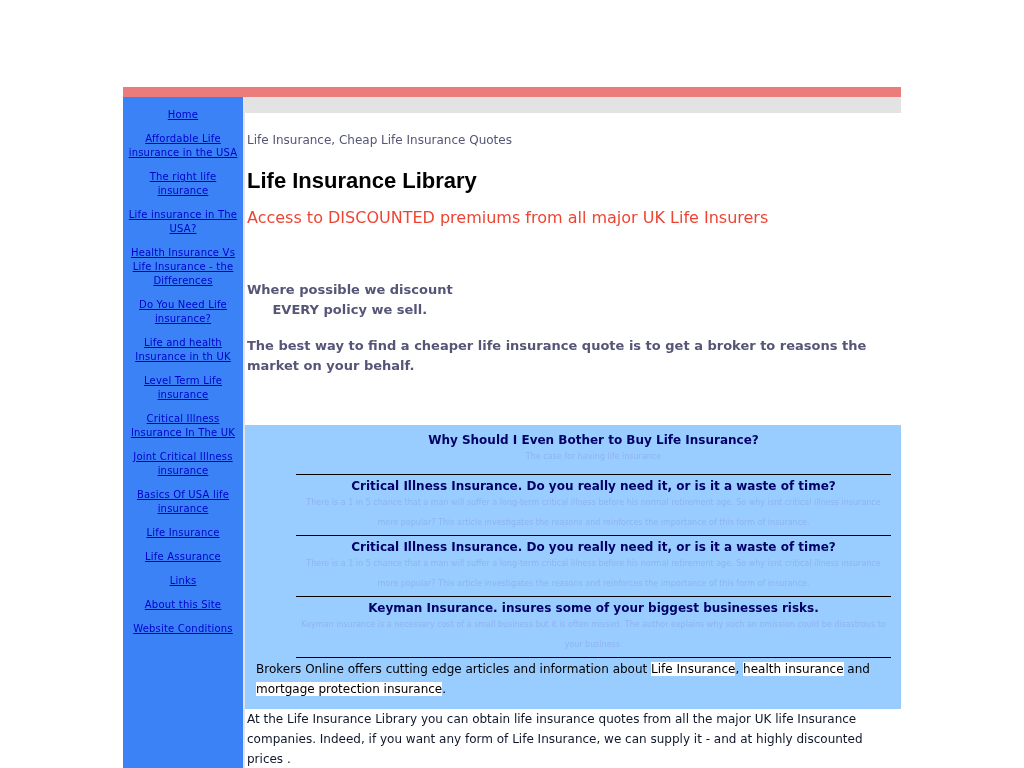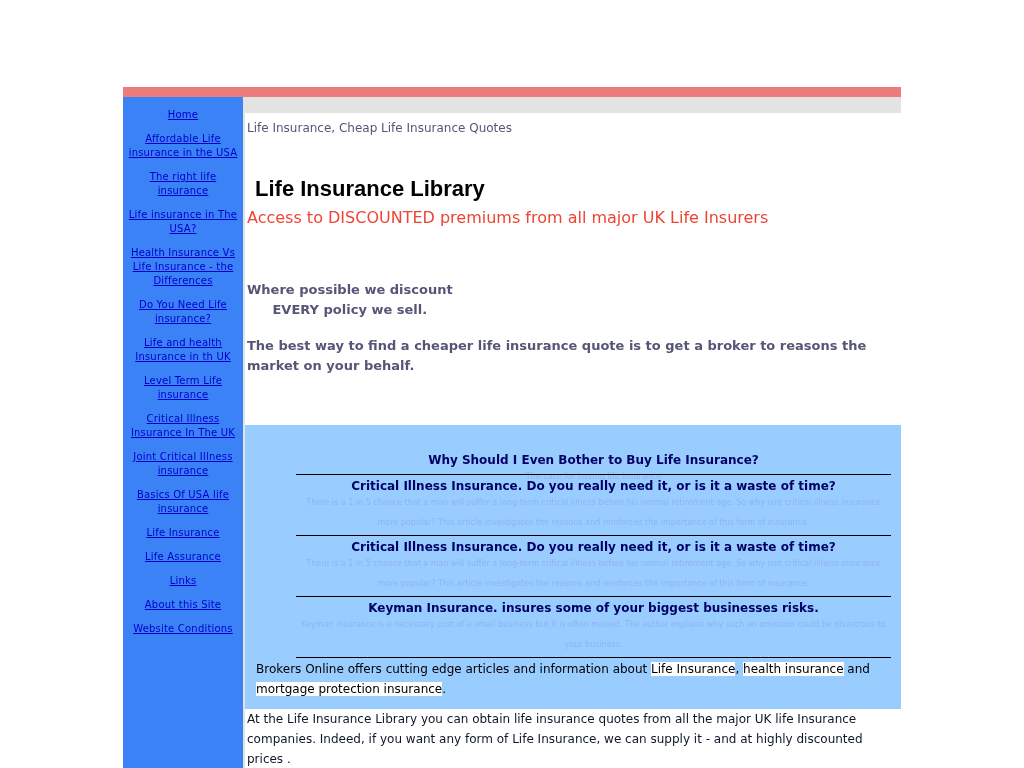--- a/index.html
+++ b/index.html
@@ -10,22 +10,22 @@
 
   .sidebar { position:absolute; left:123px; top:97px; width:120px; height:671px; background:#3b82f6; }
   .sidebar ul { list-style:none; margin:0; padding:10px 0 0 0; }
   .sidebar li { text-align:center; margin:0 0 10px 0; line-height:12px; }
   .sidebar a { color:#0000cc; font-size:10px; text-decoration:underline; letter-spacing:0.2px; }
 
   .divider-v { position:absolute; left:243px; top:97px; width:2px; height:671px; background:#e3e3e3; }
   .graybar { position:absolute; left:245px; top:97px; width:656px; height:16px; background:#e3e3e3; }
 
   .main { position:absolute; left:247px; top:113px; width:650px; }
-  .tagline { position:absolute; left:0; top:8px; font-size:12px; color:#555577; white-space:nowrap; }
-  .title { position:absolute; left:0; top:55px; margin:8px; font-size:22px; font-weight:bold; color:#000000;
+  .tagline { position:absolute; left:0; top:20px; font-size:12px; color:#555577; white-space:nowrap; }
+  .title { position:absolute; left:0; top:55px; margin:0; font-size:22px; font-weight:bold; color:#000000;
            font-family:"Liberation Sans", sans-serif; white-space:nowrap; }
   .subtitle { position:absolute; left:0; top:95px; font-size:16px; color:#ee4433; white-space:nowrap; }
   .intro { position:absolute; left:0; top:167px; font-size:13px; color:#555577; line-height:20px; font-weight:bold;text-align:center; }
   .intro2 { position:absolute; left:0; top:223px; width:640px; font-size:13px; color:#555577; line-height:20px; font-weight:bold; }
 
   .bluebox { position:absolute; left:245px; top:425px; width:656px; height:284px; background:#99ccff; }
   .article { position:absolute; left:51px; width:595px; text-align:center; }
   .article .atitle { font-size:12px; font-weight:bold; color:#000066; display:block; }
   .article .adesc { font-size:8px; color:#8fb5ee; display:block; line-height:20px; }
   .rule { position:absolute; left:51px; width:595px; height:1px; background:#000000; }
@@ -69,21 +69,21 @@
   <h1 class="title">Life Insurance Library</h1>
   <div class="subtitle">Access to DISCOUNTED premiums from all major UK Life Insurers</div>
   <div class="intro">
     <span>Where possible we discount</span><br>
     <span>EVERY policy we sell.</span>
   </div>
   <div class="intro2">The best way to find a cheaper life insurance quote is to get a broker to reasons the market on your behalf.</div>
 </div>
 
 <div class="bluebox">
-  <div class="article" style="top:28px;">
+  <div class="article" style="top:8px;">
     <a href="#" class="atitle" style="text-decoration:none;">Why Should I Even Bother to Buy Life Insurance?</a>
     <span class="adesc">The case for having life insurance</span>
   </div>
   <div class="rule" style="top:49px;"></div>
 
   <div class="article" style="top:54px;">
     <a href="#" class="atitle" style="text-decoration:none;">Critical Illness Insurance. Do you really need it, or is it a waste of time?</a>
     <span class="adesc">There is a 1 in 5 chance that a man will suffer a long-term critical illness before his normal retirement age. So why isnt critical illness insurance more popular? This article investigates the reasons and reinforces the importance of this form of insurance.</span>
   </div>
   <div class="rule" style="top:110px;"></div>

